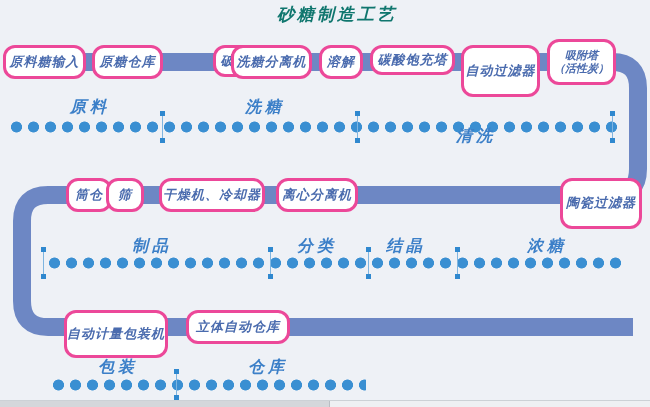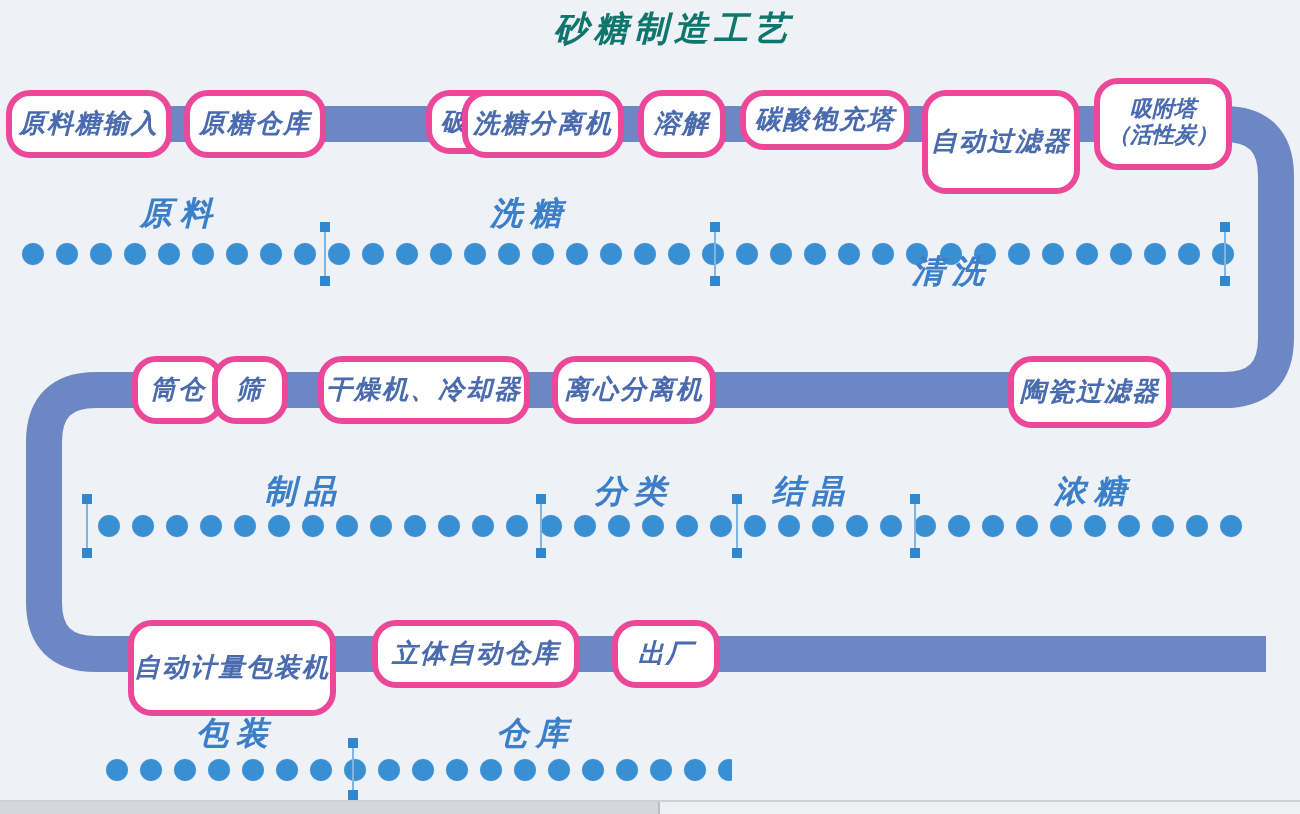--- a/index.html
+++ b/index.html
@@ -87,21 +87,21 @@
   <div class="divider" style="left:609.5px;top:111px;height:32px;">
     <div class="sq"></div>
       <div class="ln"></div>
       <div class="sq"></div>
     </div>
 
   <div class="box" style="left:66px;top:178px;width:46px;height:34px;">筒仓</div>
   <div class="box" style="left:106px;top:178px;width:38px;height:34px;">筛</div>
   <div class="box" style="left:159px;top:178px;width:106px;height:34px;">干燥机、冷却器</div>
   <div class="box" style="left:276px;top:178px;width:82px;height:34px;">离心分离机</div>
-  <div class="box" style="left:504px;top:178px;width:82px;height:36px;">陶瓷过滤器</div>
+  <div class="box" style="left:560px;top:178px;width:82px;height:51px;">陶瓷过滤器</div>
 
   <span class="sec-label" style="left:152px;top:236px;">制品</span>
   <span class="sec-label" style="left:317px;top:236px;">分类</span>
   <span class="sec-label" style="left:406px;top:236px;">结晶</span>
   <span class="sec-label" style="left:547px;top:236px;">浓糖</span>
   <div class="dotline" style="left:46px;top:257px;width:576px;"></div>
   <div class="divider" style="left:40.5px;top:247px;height:32px;">
     <div class="sq"></div>
       <div class="ln"></div>
       <div class="sq"></div>
@@ -117,21 +117,20 @@
       <div class="sq"></div>
     </div>
   <div class="divider" style="left:454.5px;top:247px;height:32px;">
     <div class="sq"></div>
       <div class="ln"></div>
       <div class="sq"></div>
     </div>
 
   <div class="box" style="left:64px;top:310px;width:104px;height:48px;">自动计量包装机</div>
   <div class="box" style="left:186px;top:310px;width:104px;height:34px;">立体自动仓库</div>
-  <div class="box" style="left:306px;top:310px;width:54px;height:34px;">出厂</div>
 
   <span class="sec-label" style="left:118px;top:357px;">包装</span>
   <span class="sec-label" style="left:268px;top:357px;">仓库</span>
   <div class="dotline" style="left:50px;top:379px;width:316px;"></div>
   <div class="divider" style="left:173.5px;top:369px;height:31px;">
     <div class="sq"></div>
       <div class="ln"></div>
       <div class="sq"></div>
     </div>
 

